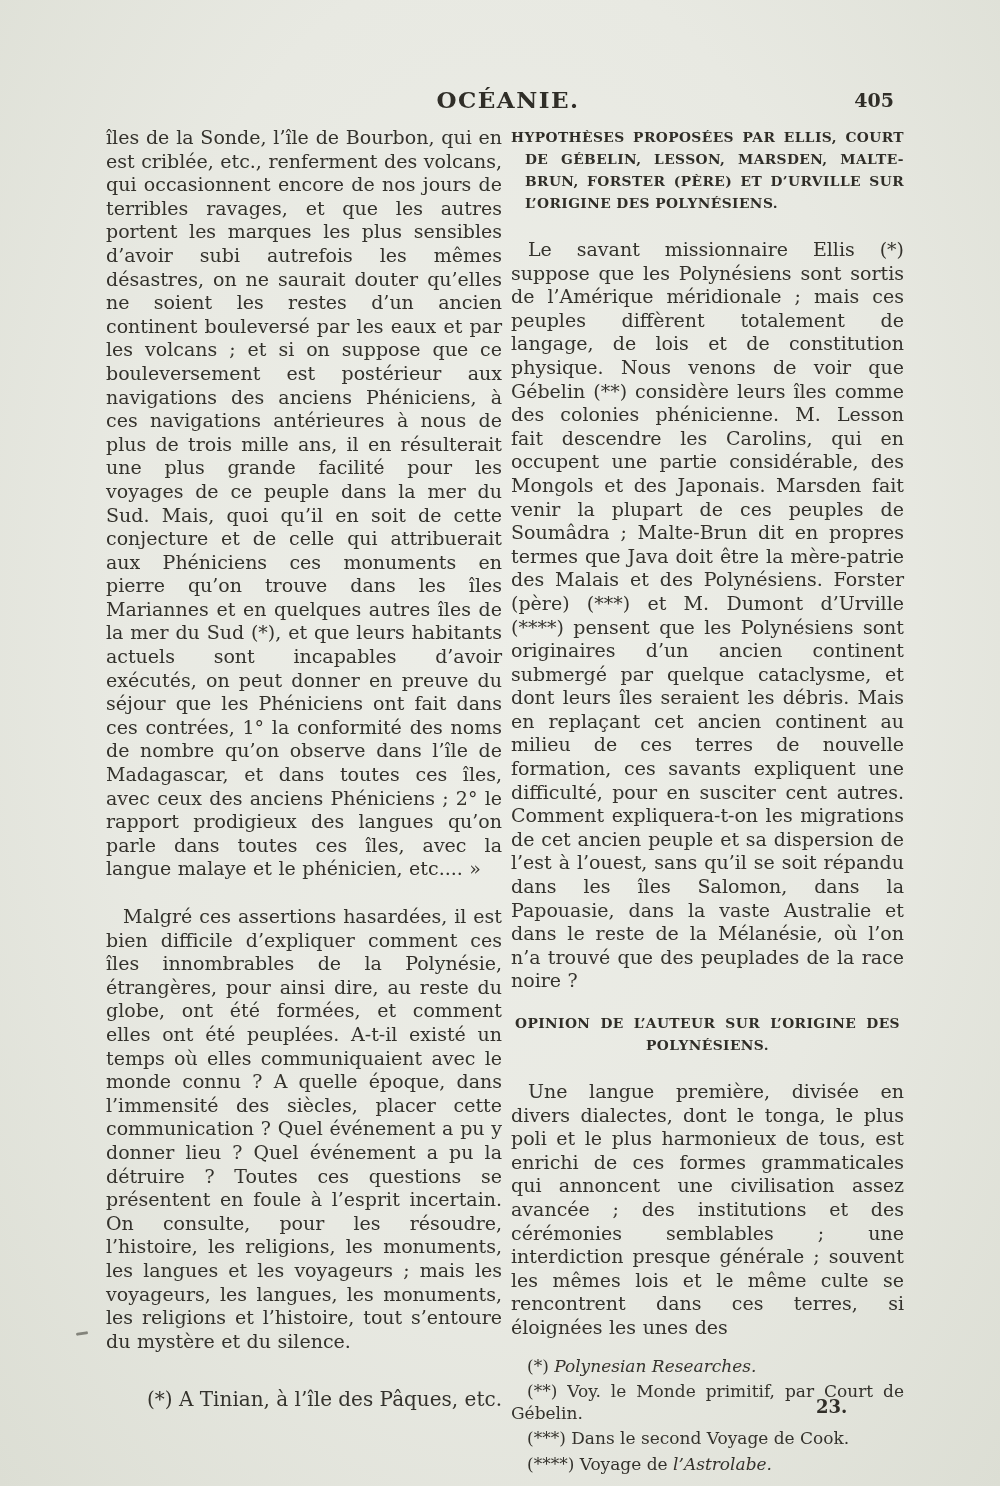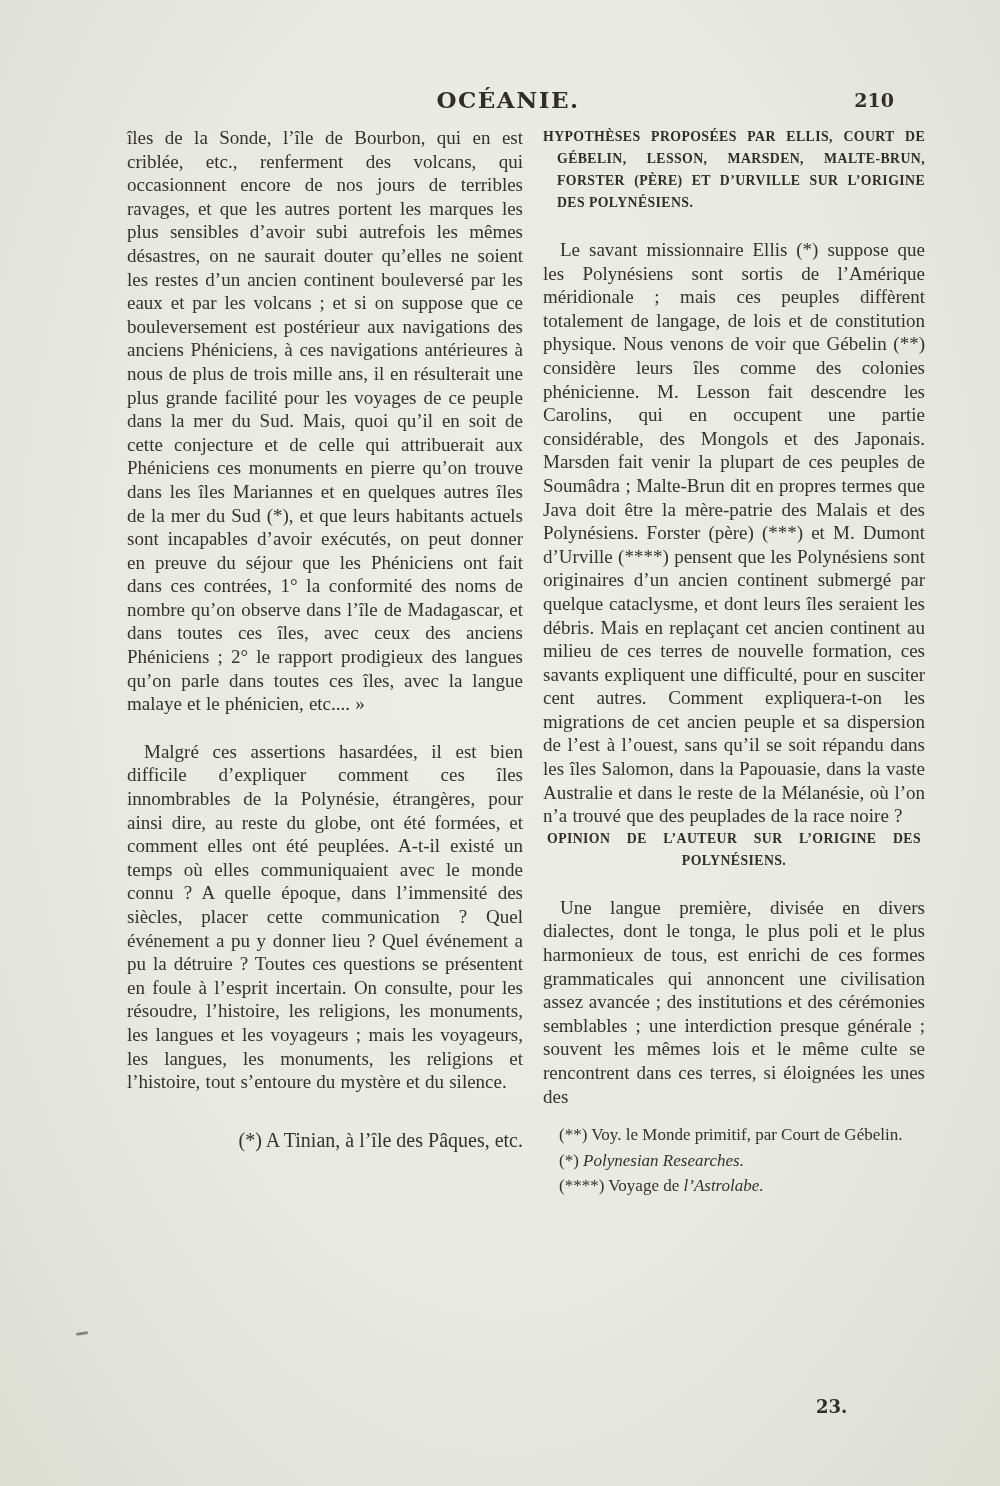--- a/index.html
+++ b/index.html
@@ -37,25 +37,24 @@
     position: absolute;
     right: 14px;
     top: 3px;
     font-size: 19px;
     font-weight: bold;
     color: #302e28;
   }
   .columns {
     position: absolute;
     top: 126px;
-    left: 127px;
+    left: 106px;
     width: 798px;
     display: flex;
-    gap: 20px;
-    font-family: Liberation Serif, serif;
+    gap: 9px;
   }
   .col-left { flex: 0 0 396px; width: 396px; }
   .col-right { flex: 1; min-width: 0; }
   .body-para {
     margin: 0;
     font-size: 19px;
     line-height: 23.6px;
     text-align: justify;
     word-spacing: 0.5px;
   }
@@ -67,21 +66,21 @@
     line-height: 22px;
     letter-spacing: 0.4px;
     text-align: justify;
     color: #2f2d27;
   }
   .hanging {
     padding-left: 14px;
     text-indent: -14px;
   }
   .centered-last {
-    margin-top: 0;
+    margin-top: 19px;
     text-align: justify;
     text-align-last: center;
     padding: 0 4px;
   }
   .left-footnote {
     margin-top: 36px;
     font-size: 20px;
     line-height: 21.5px;
     text-indent: 26px;
     text-align: right;
@@ -117,40 +116,41 @@
     transform: rotate(-8deg);
   }
 </style>
 </head>
 <body>
 
 <div class="page">
 
   <div class="page-header">
     <div class="running-title">OCÉANIE.</div>
-    <div class="page-number">210</div>
+    <div class="page-number">405</div>
   </div>
 
   <div class="columns">
 
     <div class="col col-left">
       <p class="body-para">îles de la Sonde, l’île de Bourbon, qui en est criblée, etc., renferment des volcans, qui occasionnent encore de nos jours de terribles ravages, et que les autres portent les marques les plus sensibles d’avoir subi autrefois les mêmes désastres, on ne saurait douter qu’elles ne soient les restes d’un ancien continent bouleversé par les eaux et par les volcans ; et si on suppose que ce bouleversement est postérieur aux navigations des anciens Phéniciens, à ces navigations antérieures à nous de plus de trois mille ans, il en résulterait une plus grande facilité pour les voyages de ce peuple dans la mer du Sud. Mais, quoi qu’il en soit de cette conjecture et de celle qui attribuerait aux Phéniciens ces monuments en pierre qu’on trouve dans les îles Mariannes et en quelques autres îles de la mer du Sud (*), et que leurs habitants actuels sont incapables d’avoir exécutés, on peut donner en preuve du séjour que les Phéniciens ont fait dans ces contrées, 1° la conformité des noms de nombre qu’on observe dans l’île de Madagascar, et dans toutes ces îles, avec ceux des anciens Phéniciens ; 2° le rapport prodigieux des langues qu’on parle dans toutes ces îles, avec la langue malaye et le phénicien, etc.... »</p>
       <p class="body-para indent">Malgré ces assertions hasardées, il est bien difficile d’expliquer comment ces îles innombrables de la Polynésie, étrangères, pour ainsi dire, au reste du globe, ont été formées, et comment elles ont été peuplées. A-t-il existé un temps où elles communiquaient avec le monde connu ? A quelle époque, dans l’immensité des siècles, placer cette communication ? Quel événement a pu y donner lieu ? Quel événement a pu la détruire ? Toutes ces questions se présentent en foule à l’esprit incertain. On consulte, pour les résoudre, l’histoire, les religions, les monuments, les langues et les voyageurs ; mais les voyageurs, les langues, les monuments, les religions et l’histoire, tout s’entoure du mystère et du silence.</p>
       <p class="left-footnote">(*) A Tinian, à l’île des Pâques, etc.</p>
     </div>
 
     <div class="col col-right">
       <h2 class="section-heading hanging">HYPOTHÈSES PROPOSÉES PAR ELLIS, COURT DE GÉBELIN, LESSON, MARSDEN, MALTE-BRUN, FORSTER (PÈRE) ET D’URVILLE SUR L’ORIGINE DES POLYNÉSIENS.</h2>
       <p class="body-para indent">Le savant missionnaire Ellis (*) suppose que les Polynésiens sont sortis de l’Amérique méridionale ; mais ces peuples diffèrent totalement de langage, de lois et de constitution physique. Nous venons de voir que Gébelin (**) considère leurs îles comme des colonies phénicienne. M. Lesson fait descendre les Carolins, qui en occupent une partie considérable, des Mongols et des Japonais. Marsden fait venir la plupart de ces peuples de Soumâdra ; Malte-Brun dit en propres termes que Java doit être la mère-patrie des Malais et des Polynésiens. Forster (père) (***) et M. Dumont d’Urville (****) pensent que les Polynésiens sont originaires d’un ancien continent submergé par quelque cataclysme, et dont leurs îles seraient les débris. Mais en replaçant cet ancien continent au milieu de ces terres de nouvelle formation, ces savants expliquent une difficulté, pour en susciter cent autres. Comment expliquera-t-on les migrations de cet ancien peuple et sa dispersion de l’est à l’ouest, sans qu’il se soit répandu dans les îles Salomon, dans la Papouasie, dans la vaste Australie et dans le reste de la Mélanésie, où l’on n’a trouvé que des peuplades de la race noire ?</p>
       <h2 class="section-heading centered-last">OPINION DE L’AUTEUR SUR L’ORIGINE DES POLYNÉSIENS.</h2>
       <p class="body-para indent">Une langue première, divisée en divers dialectes, dont le tonga, le plus poli et le plus harmonieux de tous, est enrichi de ces formes grammaticales qui annoncent une civilisation assez avancée ; des institutions et des cérémonies semblables ; une interdiction presque générale ; souvent les mêmes lois et le même culte se rencontrent dans ces terres, si éloignées les unes des</p>
 
       <div class="footnotes">
+        <p class="footnote"><span>(*)</span> <span class="italic">Polynesian Researches.</span></p>
         <p class="footnote"><span>(**)</span> <span>Voy. le Monde primitif, par Court de Gébelin.</span></p>
-        <p class="footnote"><span>(*)</span> <span class="italic">Polynesian Researches.</span></p>
+        <p class="footnote"><span>(***)</span> <span>Dans le second Voyage de Cook.</span></p>
         <p class="footnote"><span>(****)</span> <span>Voyage de </span><span class="italic">l’Astrolabe.</span></p>
       </div>
     </div>
 
   </div>
 
   <div class="signature">23.</div>
   <div class="margin-artifact"></div>
 
 </div>

